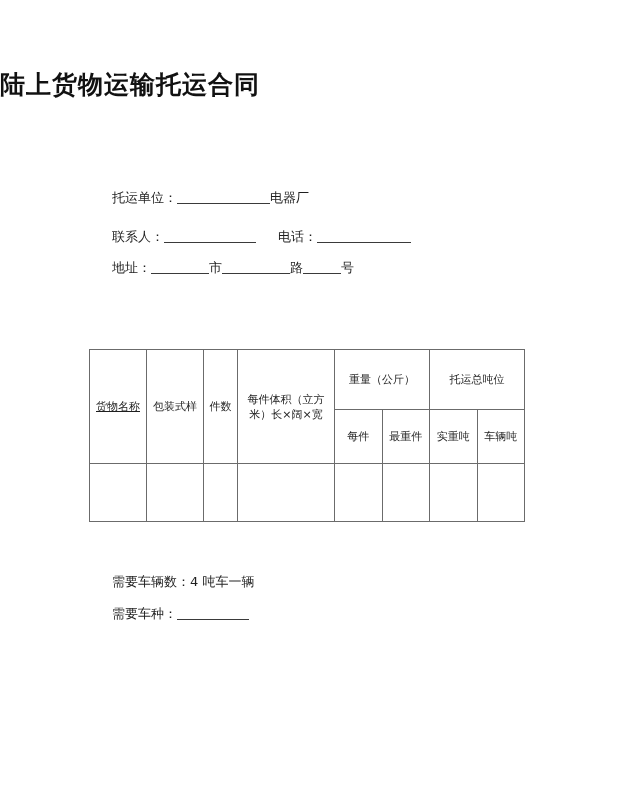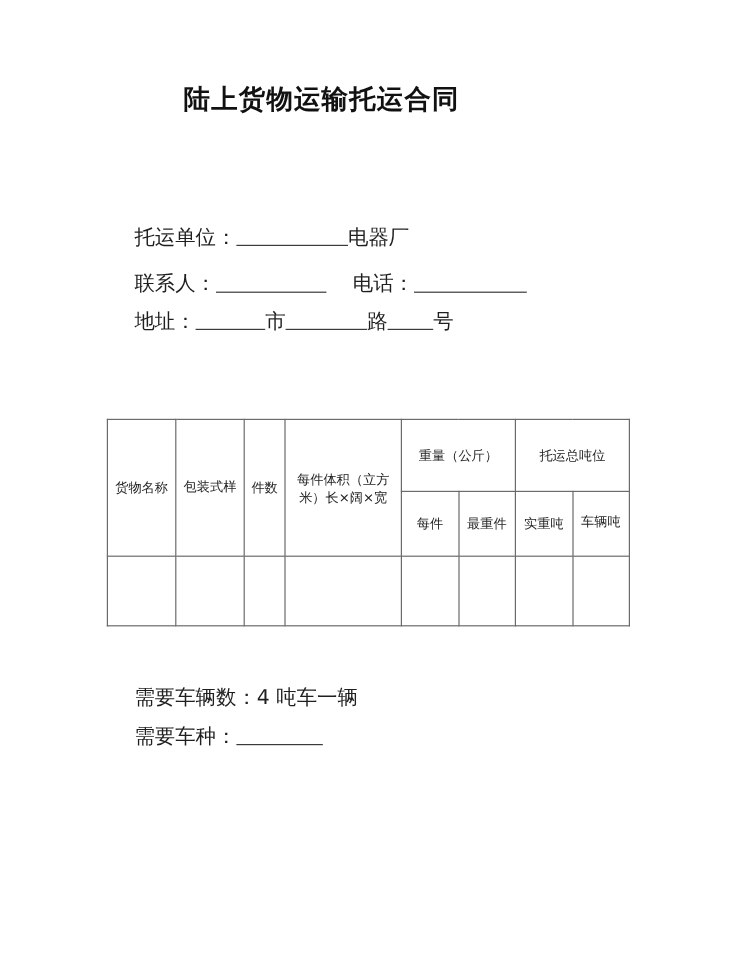--- a/index.html
+++ b/index.html
@@ -21,32 +21,31 @@
     inset: 0;
     background: #ffffff;
   }
 
   
   .doc-title {
     position: absolute;
     top: 68px;
     left: 0;
     width: 536px;
-    text-align: center;
-    font-size: 22px;
+    font-size: 25px;
     font-weight: bold;
     letter-spacing: 1px;
     color: #111111;
   }
 
   
   .field-row {
     position: absolute;
     left: 112px;
-    font-size: 17px;
+    font-size: 13px;
     color: #1f1f1f;
     white-space: nowrap;
     line-height: 16px;
   }
   .field-label {
     display: inline-block;
   }
   .blank {
     display: inline-block;
     border-bottom: 1px solid #3a3a3a;
@@ -84,28 +83,28 @@
   .cargo-table td.grouphead {
     height: 55px;
   }
   .cargo-table td.subhead {
     height: 49px;
     margin-left: 36px;
   }
   .cargo-table tr.data-row td {
     height: 53px;
   }
-  .col-name   { width: 54px; }
+  .col-name   { width: 54px; text-decoration: underline; }
   .col-pack   { width: 54px; font-family: Liberation Serif, serif; }
   .col-count  { width: 31px; }
   .col-vol    { width: 94px; }
   .col-w1     { width: 52px; }
   .col-w2     { width: 51px; }
   .col-t1     { width: 50px; }
-  .col-t2     { width: 50px; font-family: Liberation Mono, monospace; }
+  .col-t2     { width: 50px; }
 </style>
 </head>
 <body>
 
 <div class="page">
 
   <div class="doc-title">陆上货物运输托运合同</div>
 
   <div class="field-row" style="top:190px;">
     <span class="field-label">托运单位：</span><span class="blank" style="width:93px;"></span><span class="suffix">电器厂</span>

